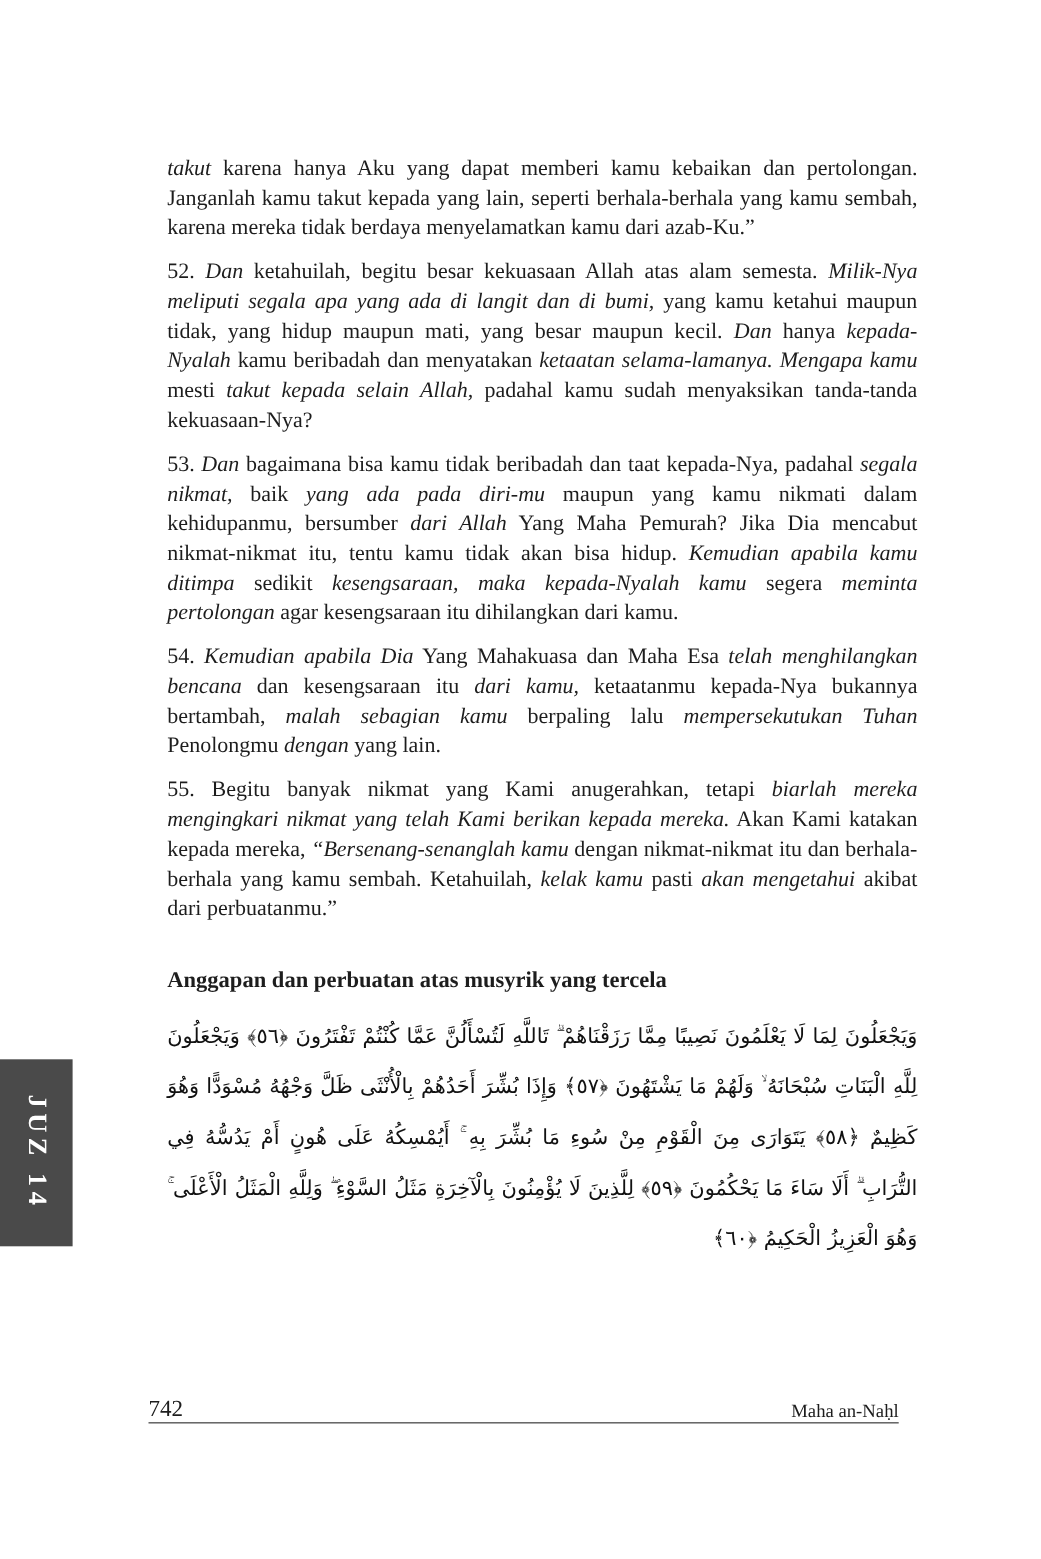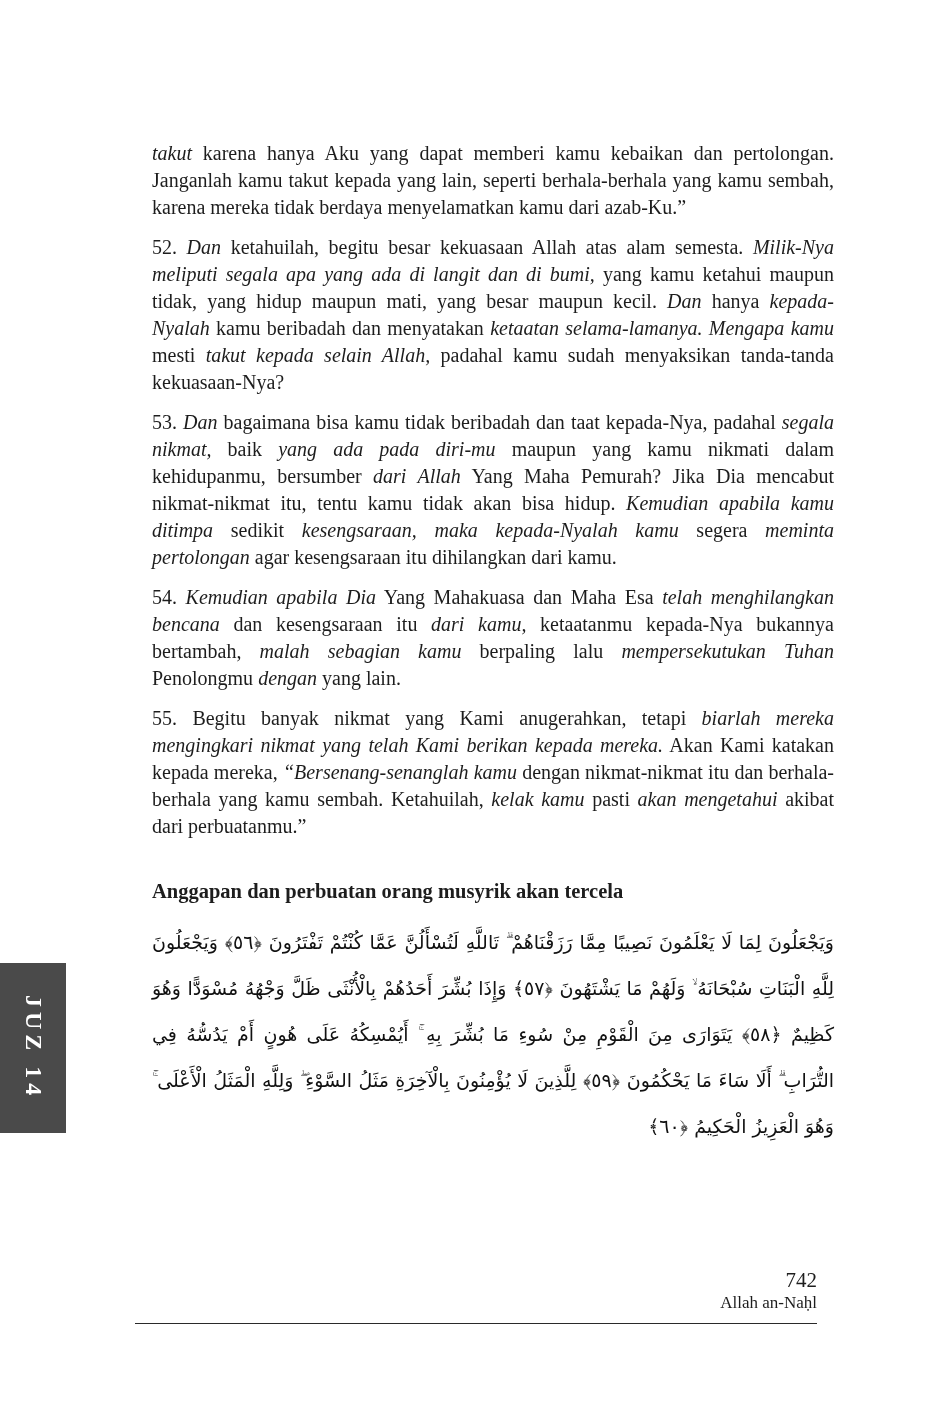--- a/index.html
+++ b/index.html
@@ -69,49 +69,48 @@
   }
   .footer {
     position: absolute;
     left: 135px;
     width: 682px;
     top: 1268px;
     display: flex;
     justify-content: space-between;
     align-items: flex-end;
     border-bottom: 1.5px solid #2a2a2a;
-    padding-bottom: 10px;
-    flex-direction: column;
+    padding-bottom: 0;
   }
   .footer .page-num {
     font-size: 21px;
   }
   .footer .surah-name {
     font-size: 17px;
   }
 </style>
 </head>
 <body>
 
 <div class="page">
 
   <div class="content">
     <p class="body-par"><span class="it">takut</span><span> karena hanya Aku yang dapat memberi kamu kebaikan dan pertolongan. Janganlah kamu takut kepada yang lain, seperti berhala-berhala yang kamu sembah, karena mereka tidak berdaya menyelamatkan kamu dari azab-Ku.”</span></p>
     <p class="body-par"><span>52. </span><span class="it">Dan</span><span> ketahuilah, begitu besar kekuasaan Allah atas alam semesta. </span><span class="it">Milik-Nya meliputi segala apa yang ada di langit dan di bumi,</span><span> yang kamu ketahui maupun tidak, yang hidup maupun mati, yang besar maupun kecil. </span><span class="it">Dan</span><span> hanya </span><span class="it">kepada-Nyalah</span><span> kamu beribadah dan menyatakan </span><span class="it">ketaatan selama-lamanya. Mengapa kamu</span><span> mesti </span><span class="it">takut kepada selain Allah,</span><span> padahal kamu sudah menyaksikan tanda-tanda kekuasaan-Nya?</span></p>
     <p class="body-par"><span>53. </span><span class="it">Dan</span><span> bagaimana bisa kamu tidak beribadah dan taat kepada-Nya, padahal </span><span class="it">segala nikmat,</span><span> baik </span><span class="it">yang ada pada diri-mu</span><span> maupun yang kamu nikmati dalam kehidupanmu, bersumber </span><span class="it">dari Allah</span><span> Yang Maha Pemurah? Jika Dia mencabut nikmat-nikmat itu, tentu kamu tidak akan bisa hidup. </span><span class="it">Kemudian apabila kamu ditimpa</span><span> sedikit </span><span class="it">kesengsaraan, maka kepada-Nyalah kamu</span><span> segera </span><span class="it">meminta pertolongan</span><span> agar kesengsaraan itu dihilangkan dari kamu.</span></p>
     <p class="body-par"><span>54. </span><span class="it">Kemudian apabila Dia</span><span> Yang Mahakuasa dan Maha Esa </span><span class="it">telah menghilangkan bencana</span><span> dan kesengsaraan itu </span><span class="it">dari kamu,</span><span> ketaatanmu kepada-Nya bukannya bertambah, </span><span class="it">malah sebagian kamu</span><span> berpaling lalu </span><span class="it">mempersekutukan Tuhan</span><span> Penolongmu </span><span class="it">dengan</span><span> yang lain.</span></p>
     <p class="body-par"><span>55. Begitu banyak nikmat yang Kami anugerahkan, tetapi </span><span class="it">biarlah mereka mengingkari nikmat yang telah Kami berikan kepada mereka.</span><span> Akan Kami katakan kepada mereka, </span><span class="it">“Bersenang-senanglah kamu</span><span> dengan nikmat-nikmat itu dan berhala-berhala yang kamu sembah. Ketahuilah, </span><span class="it">kelak kamu</span><span> pasti </span><span class="it">akan mengetahui</span><span> akibat dari perbuatanmu.”</span></p>
 
-    <h2 class="section-heading">Anggapan dan perbuatan orang musyrik akan tercela</h2>
+    <h2 class="section-heading">Anggapan dan perbuatan atas musyrik yang tercela</h2>
 
     <div class="arabic">وَيَجْعَلُونَ لِمَا لَا يَعْلَمُونَ نَصِيبًا مِمَّا رَزَقْنَاهُمْ ۗ تَاللَّهِ لَتُسْأَلُنَّ عَمَّا كُنْتُمْ تَفْتَرُونَ ﴿٥٦﴾ وَيَجْعَلُونَ لِلَّهِ الْبَنَاتِ سُبْحَانَهُ ۙ وَلَهُمْ مَا يَشْتَهُونَ ﴿٥٧﴾ وَإِذَا بُشِّرَ أَحَدُهُمْ بِالْأُنْثَى ظَلَّ وَجْهُهُ مُسْوَدًّا وَهُوَ كَظِيمٌ ﴿٥٨﴾ يَتَوَارَى مِنَ الْقَوْمِ مِنْ سُوءِ مَا بُشِّرَ بِهِ ۚ أَيُمْسِكُهُ عَلَى هُونٍ أَمْ يَدُسُّهُ فِي التُّرَابِ ۗ أَلَا سَاءَ مَا يَحْكُمُونَ ﴿٥٩﴾ لِلَّذِينَ لَا يُؤْمِنُونَ بِالْآخِرَةِ مَثَلُ السَّوْءِ ۖ وَلِلَّهِ الْمَثَلُ الْأَعْلَى ۚ وَهُوَ الْعَزِيزُ الْحَكِيمُ ﴿٦٠﴾</div>
   </div>
 
   <div class="juz-tab">
     <span class="vtext">JUZ 14</span>
   </div>
 
   <div class="footer">
     <span class="page-num">742</span>
-    <span class="surah-name">Allah an-Naḥl</span>
+    <span class="surah-name">Maha an-Naḥl</span>
   </div>
 
 </div>
 
 </body></html>

